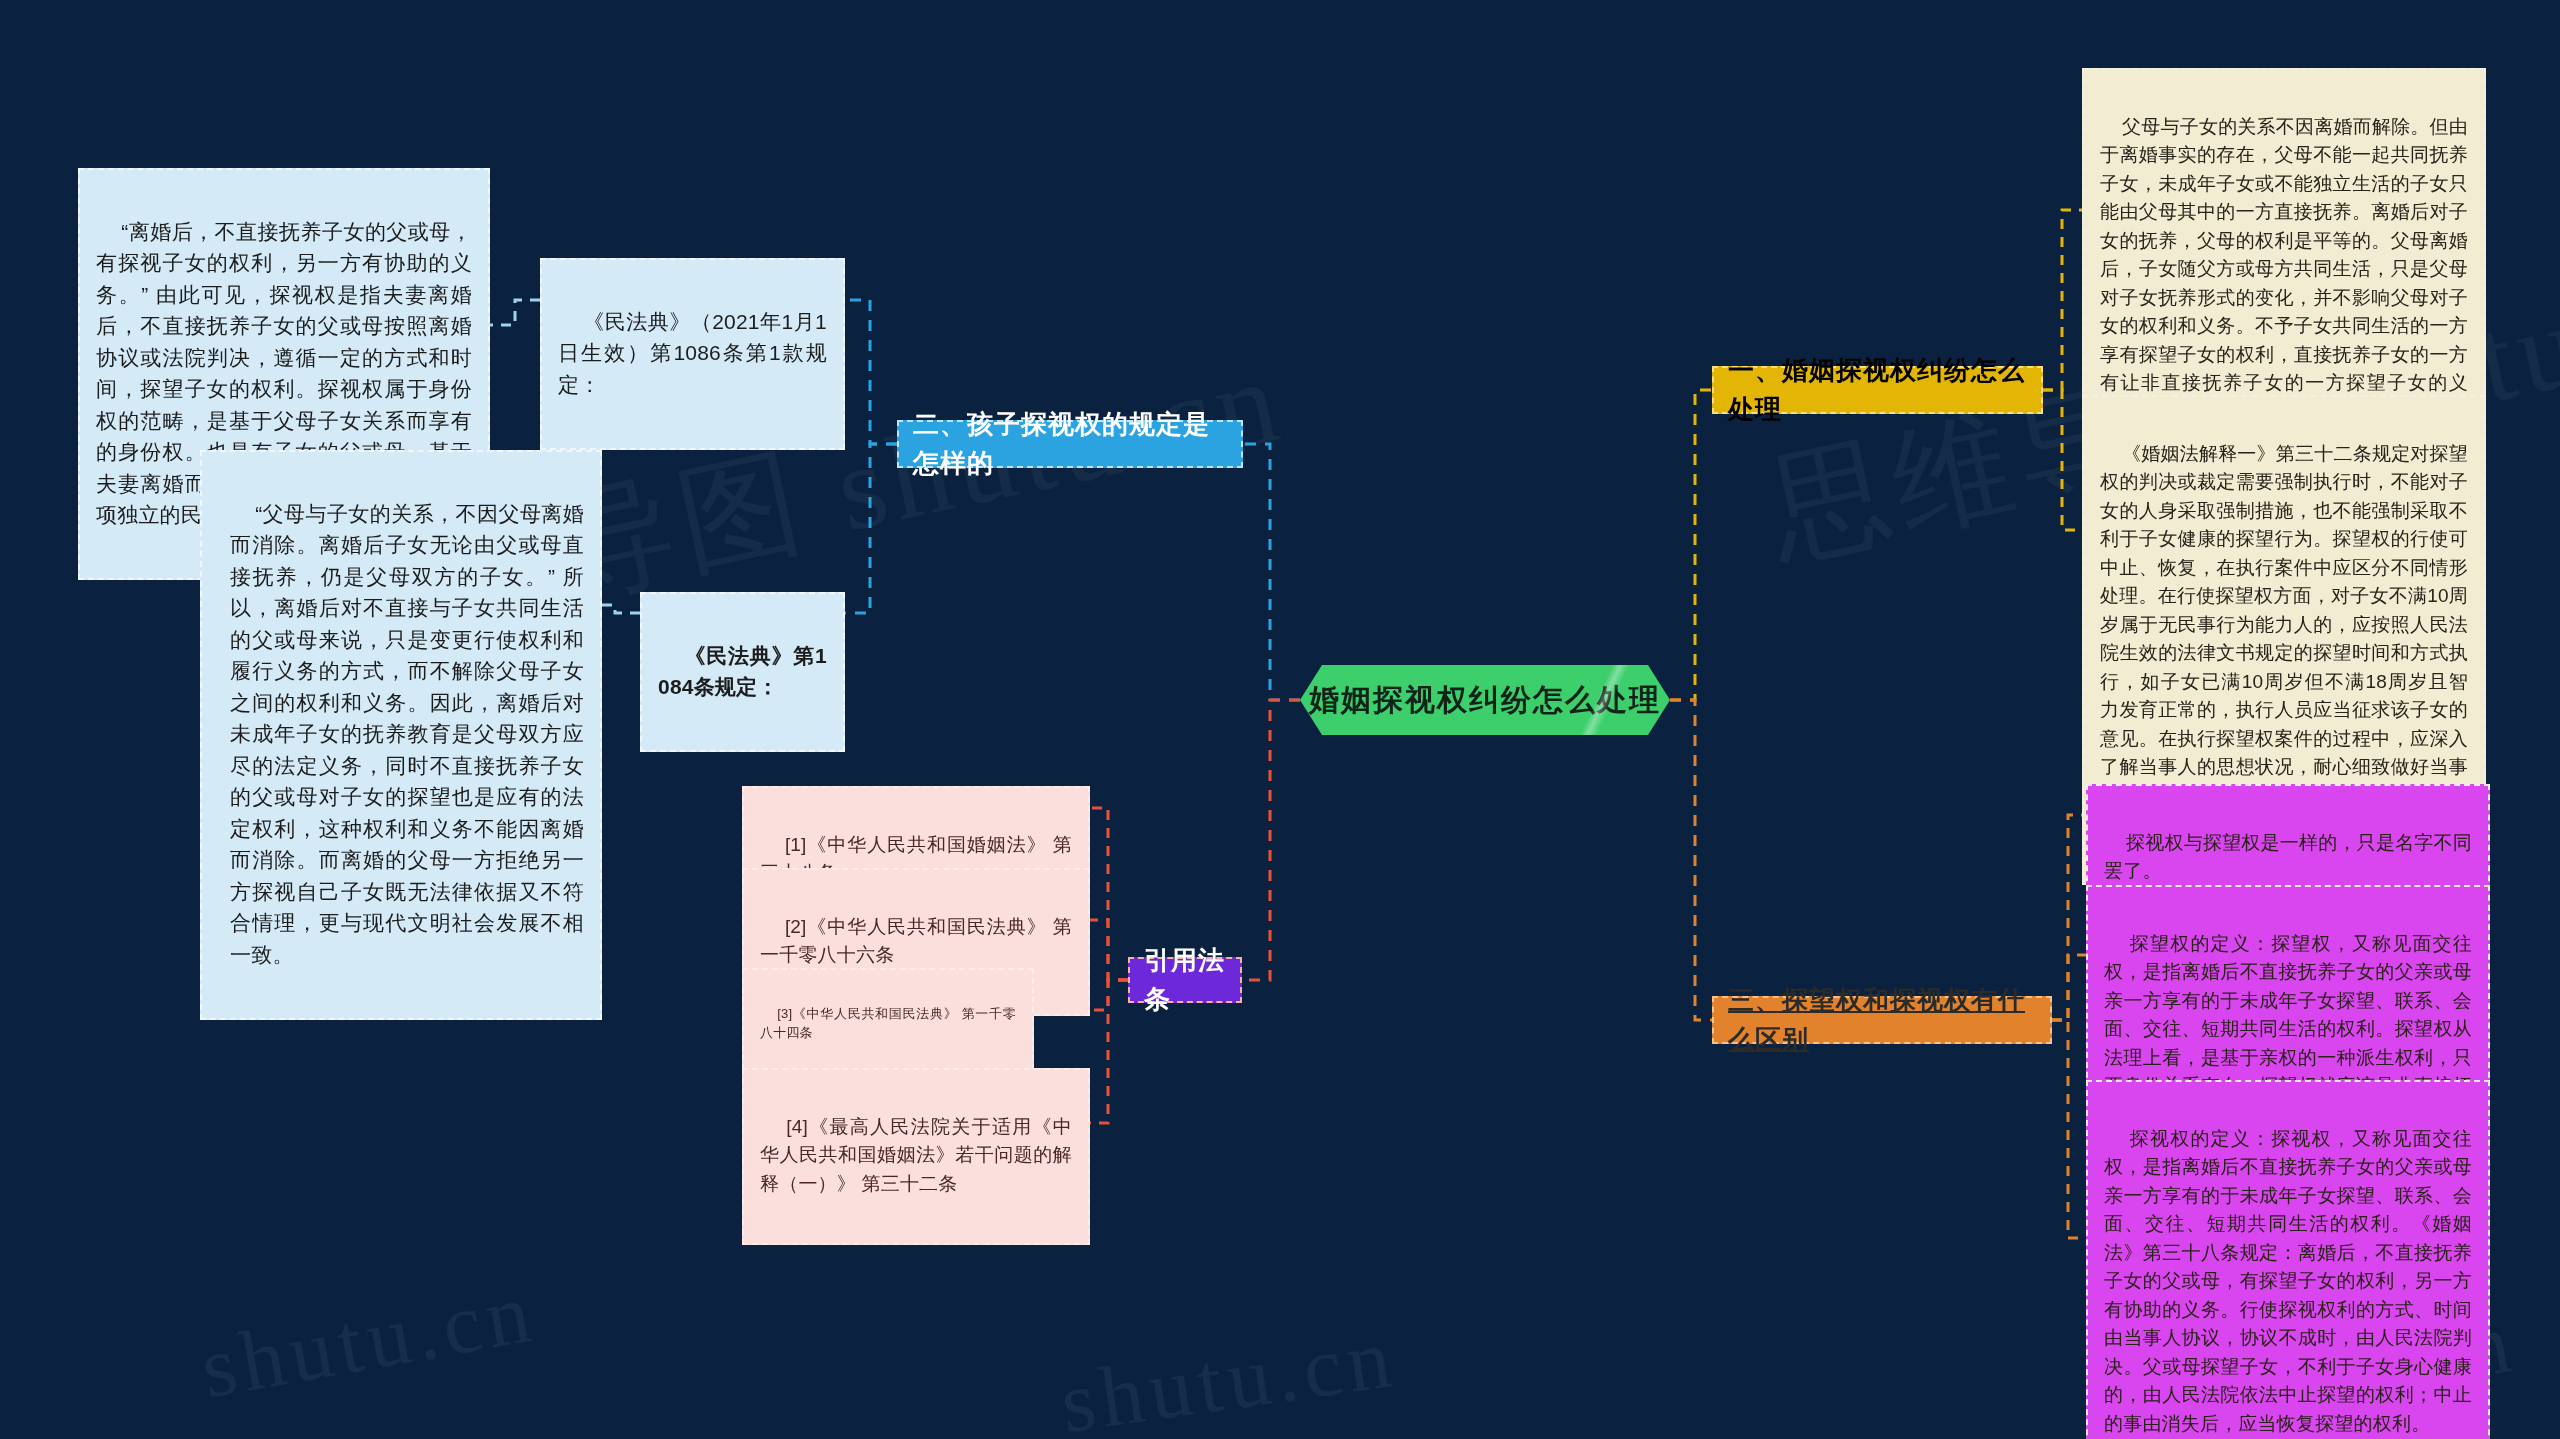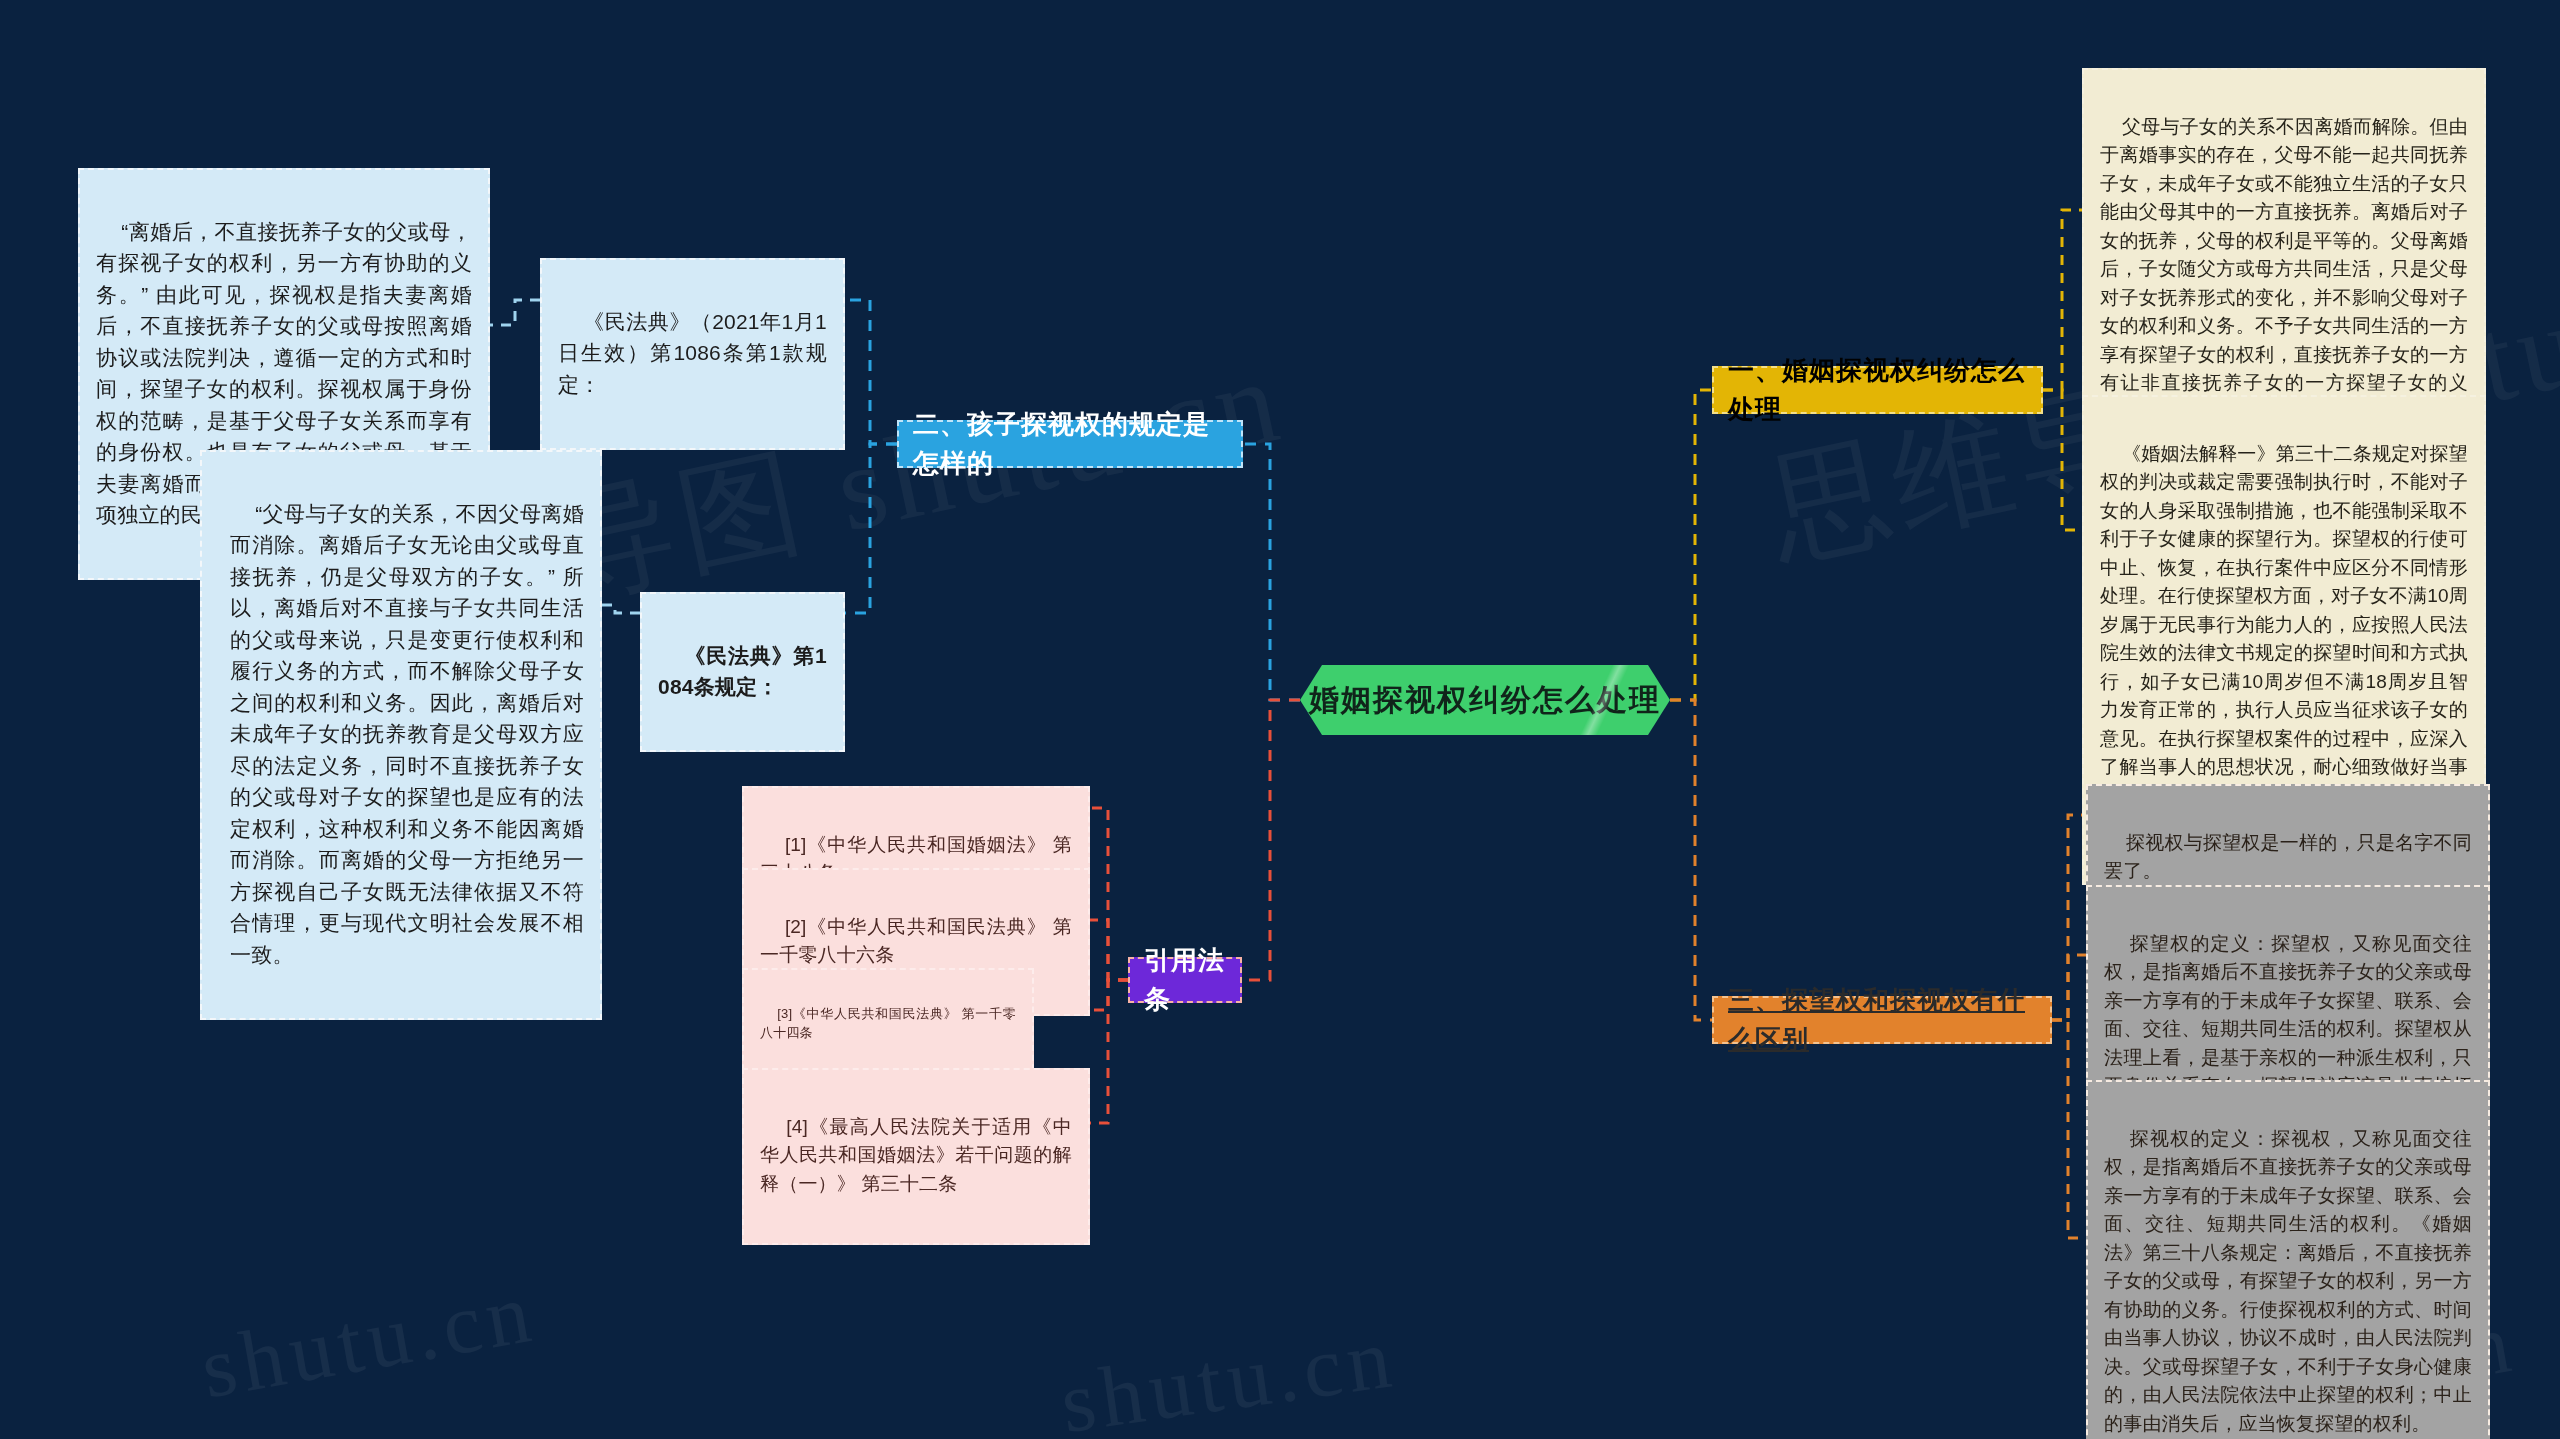--- a/index.html
+++ b/index.html
@@ -43,21 +43,21 @@
   .card{
     padding:14px 16px 16px 16px;
     font-size:21px;
     letter-spacing:0.2px;
     color:#1b1b1b;
     text-align:justify;
     border:2px dashed rgba(255,255,255,0.75);
   }
   .card.blue{background:#d4eaf7;color:#1c1c1c;border-color:#f3f7fa;}
   .card.cream{background:#f2ecd3;color:#26231a;border-color:#f5f1e0;}
-  .card.peach{background:#a3a3a3;color:#2a2119;border-color:#f7ece2;}
+  .card.peach{background:#d946ef;color:#2a2119;border-color:#f7ece2;}
   .card.pink{background:#fbdfdd;color:#4a2723;border-color:#fdeceb;}
   .card.indent{text-indent:2em;}
 
   
   .pill{
     display:flex;align-items:center;justify-content:center;
     font-size:26px;font-weight:bold;letter-spacing:1px;
     border:2px dashed rgba(255,255,255,.85);
     box-sizing:border-box;
     padding:6px 14px;

